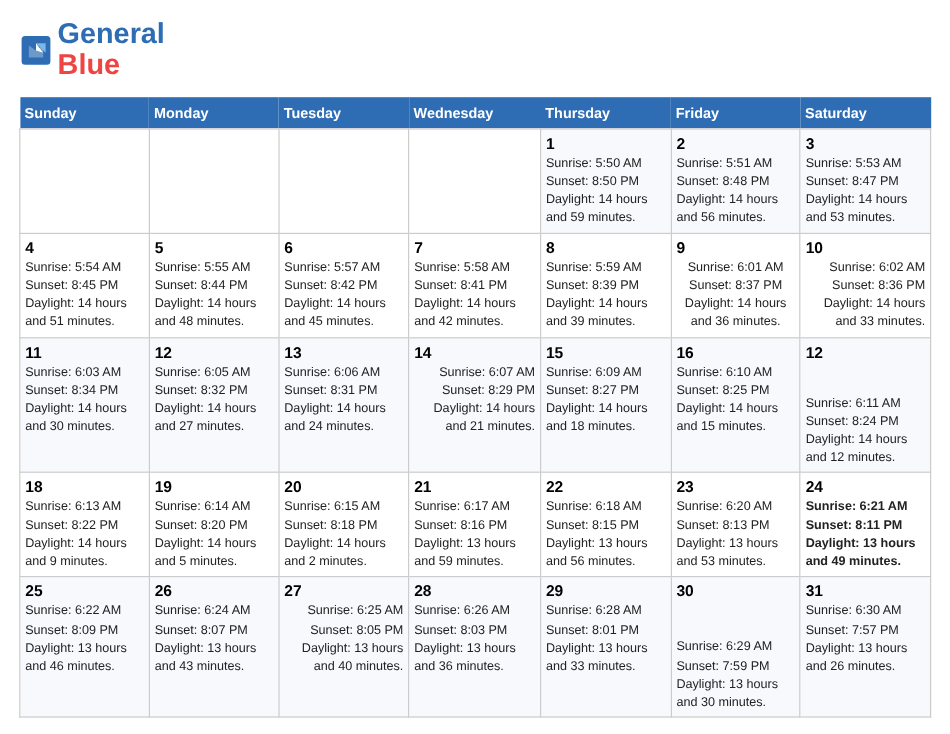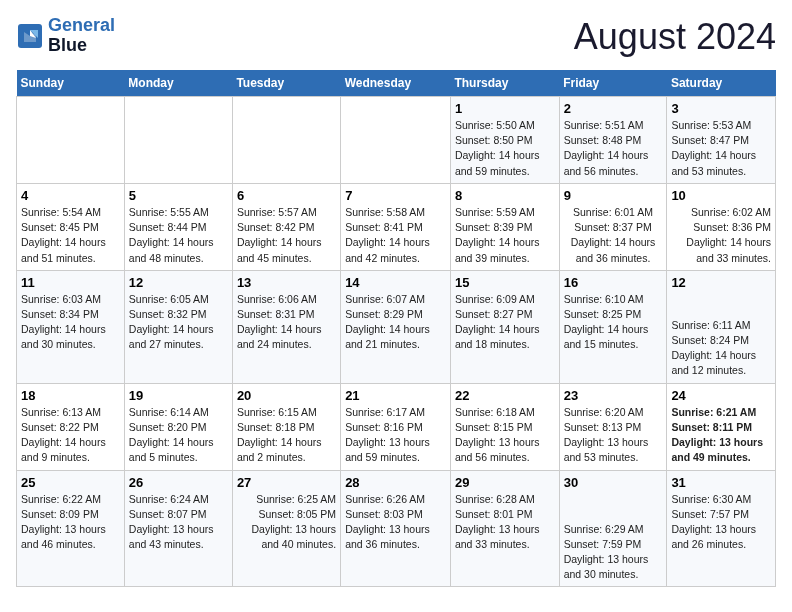--- a/index.html
+++ b/index.html
@@ -14,21 +14,21 @@
       display: flex;
       justify-content: space-between;
       align-items: flex-start;
       margin-bottom: 12px;
     }
     .logo {
       display: flex;
       align-items: center;
     }
     .logo-text {
-      font-size: 18px;
+      font-size: 24px;
       font-weight: bold;
       color: #1a1a2e;
       line-height: 1.1;
     }
     .logo-text span {
       color: #2e6db4;
     }
     .logo-icon {
       width: 28px;
       height: 28px;
@@ -93,26 +93,25 @@
   <div class="logo">
     <svg class="logo-icon" viewBox="0 0 28 28">
       <rect x="2" y="2" width="24" height="24" rx="3" fill="#2e6db4"></rect>
       <polygon points="8,20 20,20 20,10 14,14 8,10" fill="#fff" opacity="0.3"></polygon>
       <polygon points="14,8 22,16 22,8" fill="#7ab8e8"></polygon>
       <polygon points="14,8 20,16 14,14" fill="#fff"></polygon>
     </svg>
     <div>
       <div class="logo-text">
         <span>General</span><br>
-        <span style="color:#0f172a;margin-top:16px;">Blue</span>
+        <span style="color:#ef4444;margin-top:16px;">Blue</span>
       </div>
     </div>
   </div>
   <div class="title-block">
-    <h1>August 2024</h1>
   </div>
 </div>
 
 <table>
   <thead>
     <tr>
     <th>Sunday</th>
         <th>Monday</th>
         <th>Tuesday</th>
         <th>Wednesday</th>
@@ -217,21 +216,21 @@
         </td>
         <td>
           <span class="day-num">13</span>
           <div class="day-info" style="white-space: pre-line;">Sunrise: 6:06 AM
 Sunset: 8:31 PM
 Daylight: 14 hours
 and 24 minutes.</div>
         </td>
         <td>
           <span class="day-num">14</span>
-          <div class="day-info" style="white-space: pre-line;">Sunrise: 6:07 AM
+          <div class="day-info" style="white-space: pre-line; text-align: right;">Sunrise: 6:07 AM
 Sunset: 8:29 PM
 Daylight: 14 hours
 and 21 minutes.</div>
         </td>
         <td>
           <span class="day-num">15</span>
           <div class="day-info" style="white-space: pre-line;">Sunrise: 6:09 AM
 Sunset: 8:27 PM
 Daylight: 14 hours
 and 18 minutes.</div>

